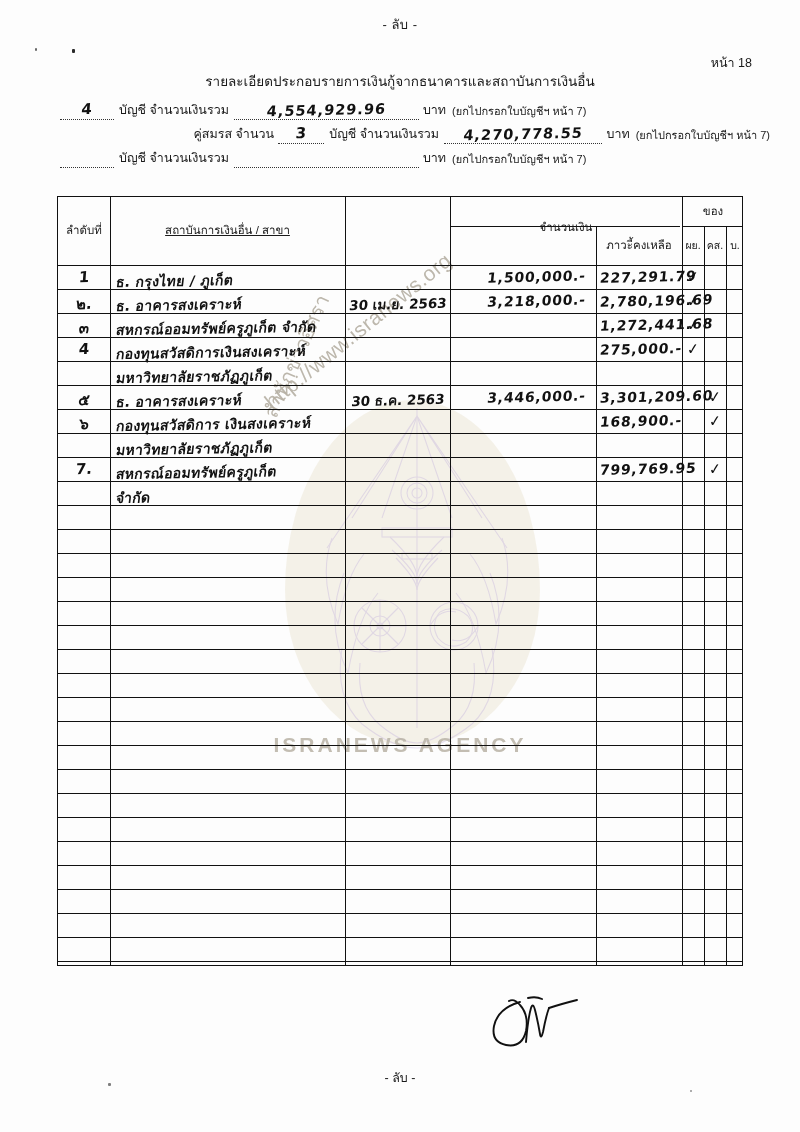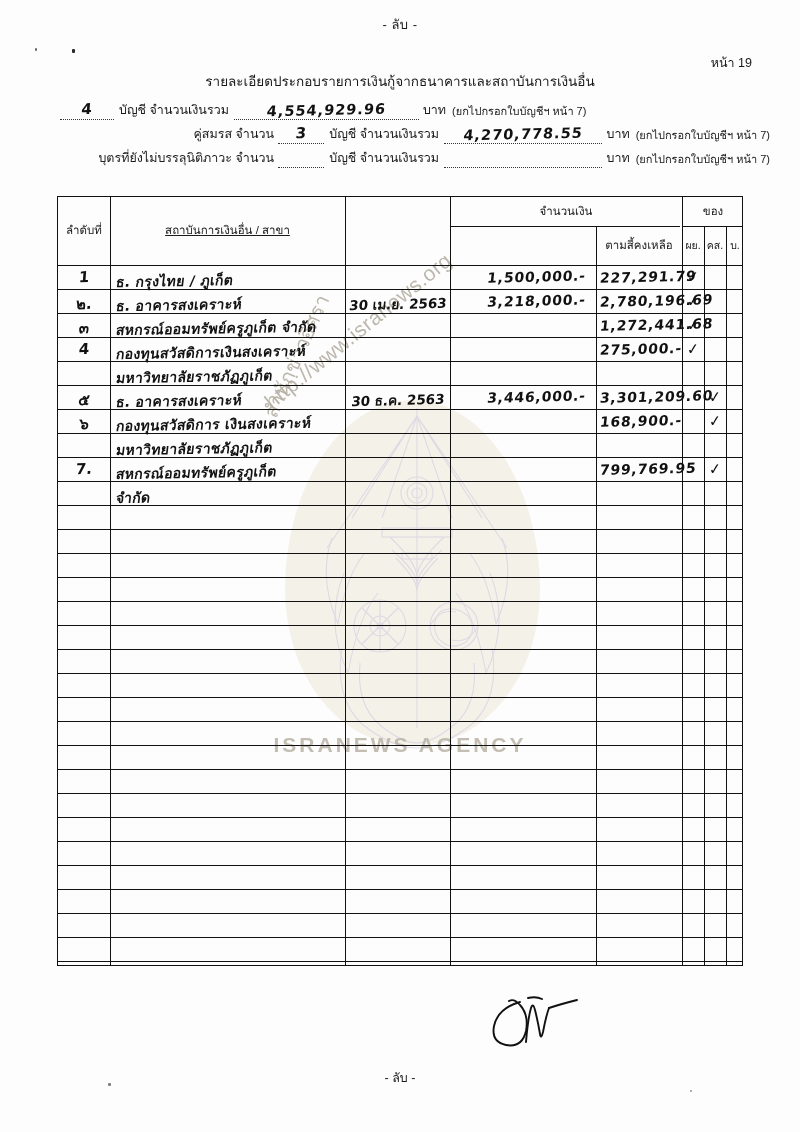--- a/index.html
+++ b/index.html
@@ -147,21 +147,21 @@
 <body>
 
 <div class="page">
 
   <div class="speck s1"></div>
   <div class="speck s2"></div>
   <div class="speck s3"></div>
   <div class="speck s4"></div>
 
   <div class="secret-top">- ลับ -</div>
-  <div class="page-no">หน้า 19</div>
+  <div class="page-no">หน้า 18</div>
   <div class="doc-title">รายละเอียดประกอบรายการเงินกู้จากธนาคารและสถาบันการเงินอื่น</div>
 
   <div class="formline fl1">
     <span class="dotted d-small">
       <span class="hw">4</span>
     </span>
     <span class="mid">บัญชี  จำนวนเงินรวม</span>
     <span class="dotted d-big">
       <span class="hw amt">4,554,929.96</span>
     </span>
@@ -176,21 +176,20 @@
     </span>
     <span class="mid">บัญชี  จำนวนเงินรวม</span>
     <span class="dotted d-big">
       <span class="hw amt">4,270,778.55</span>
     </span>
     <span class="tail">บาท</span>
     <span class="note-paren">(ยกไปกรอกใบบัญชีฯ หน้า 7)</span>
   </div>
 
   <div class="formline fl3">
-    <span class="fl-label">บุตรที่ยังไม่บรรลุนิติภาวะ  จำนวน</span>
     <span class="dotted d-small">
       <span class="hw"></span>
     </span>
     <span class="mid">บัญชี  จำนวนเงินรวม</span>
     <span class="dotted d-big">
       <span class="hw amt"></span>
     </span>
     <span class="tail">บาท</span>
     <span class="note-paren">(ยกไปกรอกใบบัญชีฯ หน้า 7)</span>
   </div>
@@ -238,22 +237,22 @@
     <div class="vline" style="left:624px;"></div>
     <div class="vline" style="left:646px;top:29px;"></div>
     <div class="vline" style="left:668px;top:29px;"></div>
 
     <div class="hline" style="top:29px;left:392px;right:62px;"></div>
     <div class="hline" style="top:29px;left:624px;right:0;"></div>
     <div class="hline" style="top:68px;"></div>
 
     <div class="hc" style="left:0;top:0;width:52px;height:68px;">ลำดับที่</div>
     <div class="hc" style="left:52px;top:0;width:235px;height:68px;text-decoration:underline;">สถาบันการเงินอื่น / สาขา</div>
-    <div class="hc" style="left:392px;top:0;width:232px;height:29px;">จำนวนเงิน</div>
-    <div class="hc" style="left:538px;top:29px;width:86px;height:39px;">ตามสี้คงเหลือ</div>
+    <div class="hc" style="left:392px;top:16px;width:232px;height:29px;">จำนวนเงิน</div>
+    <div class="hc" style="left:538px;top:29px;width:86px;height:39px;">ภาวะี้คงเหลือ</div>
     <div class="hc" style="left:624px;top:0;width:62px;height:29px;">ของ</div>
     <div class="hc small" style="left:624px;top:29px;width:22px;height:39px;">ผย.</div>
     <div class="hc small" style="left:646px;top:29px;width:22px;height:39px;">คส.</div>
     <div class="hc small" style="left:668px;top:29px;width:18px;height:39px;">บ.</div>
 
     <div id="rowlines">
         <div class="hline" style="top: 92px;"></div>
         <div class="hline" style="top: 116px;"></div>
         <div class="hline" style="top: 140px;"></div>
         <div class="hline" style="top: 164px;"></div>

